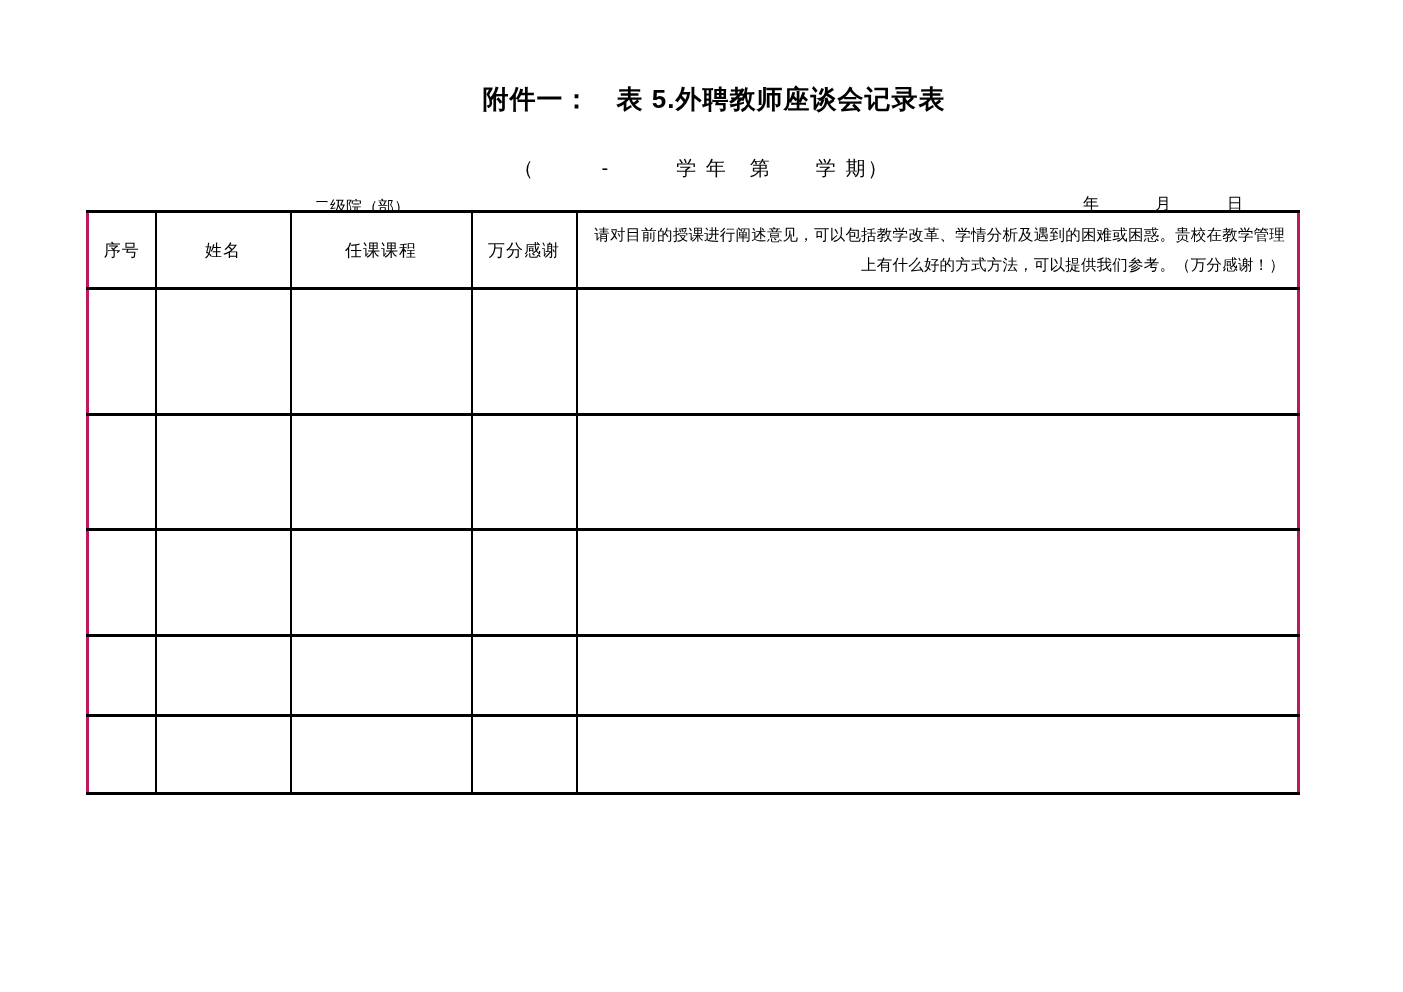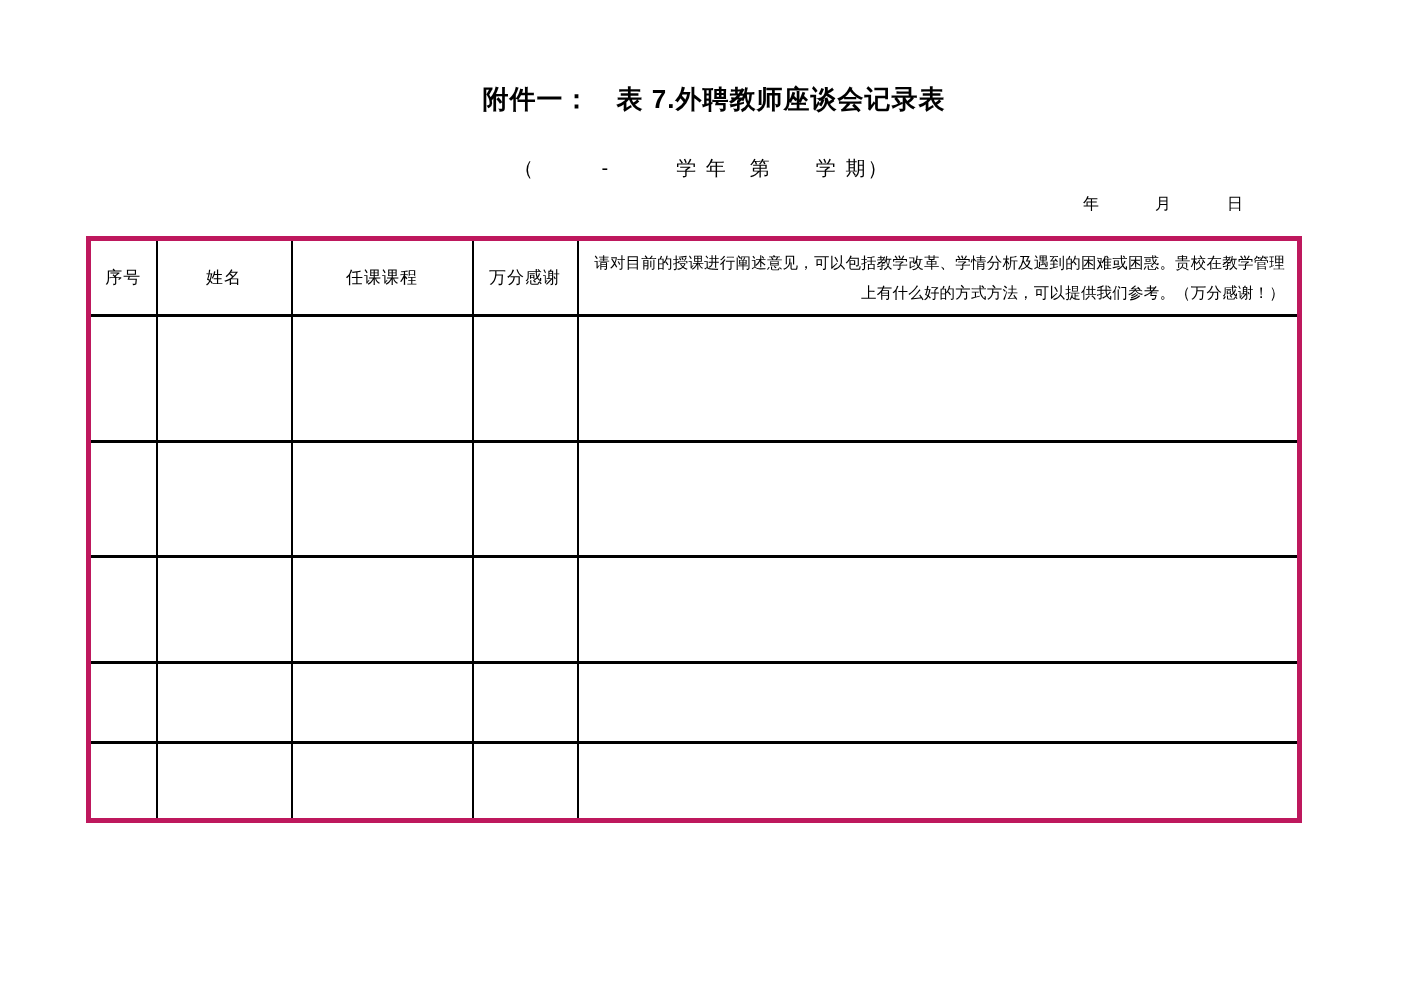--- a/index.html
+++ b/index.html
@@ -54,25 +54,25 @@
     position: absolute;
     top: 194px;
     left: 1083px;
     display: flex;
     gap: 56px;
     font-size: 16px;
   }
   table.record-table {
     position: absolute;
     left: 86px;
-    top: 236px;
+    top: 210px;
     width: 1211px;
     border-collapse: collapse;
     table-layout: fixed;
-    border: 5px solid #be185d;
+    border: 3px solid #be185d;
   }
   .record-table th, .record-table td {
     border: 2px solid #000;
     border-top-width: 3px;
     border-bottom-width: 3px;
     background: #ffffff;
   }
   .record-table thead tr { height: 77px; }
   .record-table th {
     font-weight: normal;
@@ -94,25 +94,28 @@
   .record-table tbody tr:nth-child(3) { height: 106px; }
   .record-table tbody tr:nth-child(4) { height: 80px; }
   .record-table tbody tr:nth-child(5) { height: 78px; }
 </style>
 </head>
 <body>
 
 <div class="page">
 
   <div class="title-row">
-    <span class="attachment-label">附件一：</span><span>表 7.外聘教师座谈会记录表</span>
+    <span class="attachment-label">附件一：</span><span>表 5.外聘教师座谈会记录表</span>
   </div>
 
   <div class="subtitle-row">（　　　-　　　学 年　第　　学 期）</div>
 
+  <div class="dept-line">
+    <span class="dept-blank"></span><span>二级院（部）</span>
+  </div>
 
   <div class="date-line">
     <span>年</span>
     <span>月</span>
     <span>日</span>
   </div>
 
   <table class="record-table">
     <colgroup>
       <col style="width:68px">

